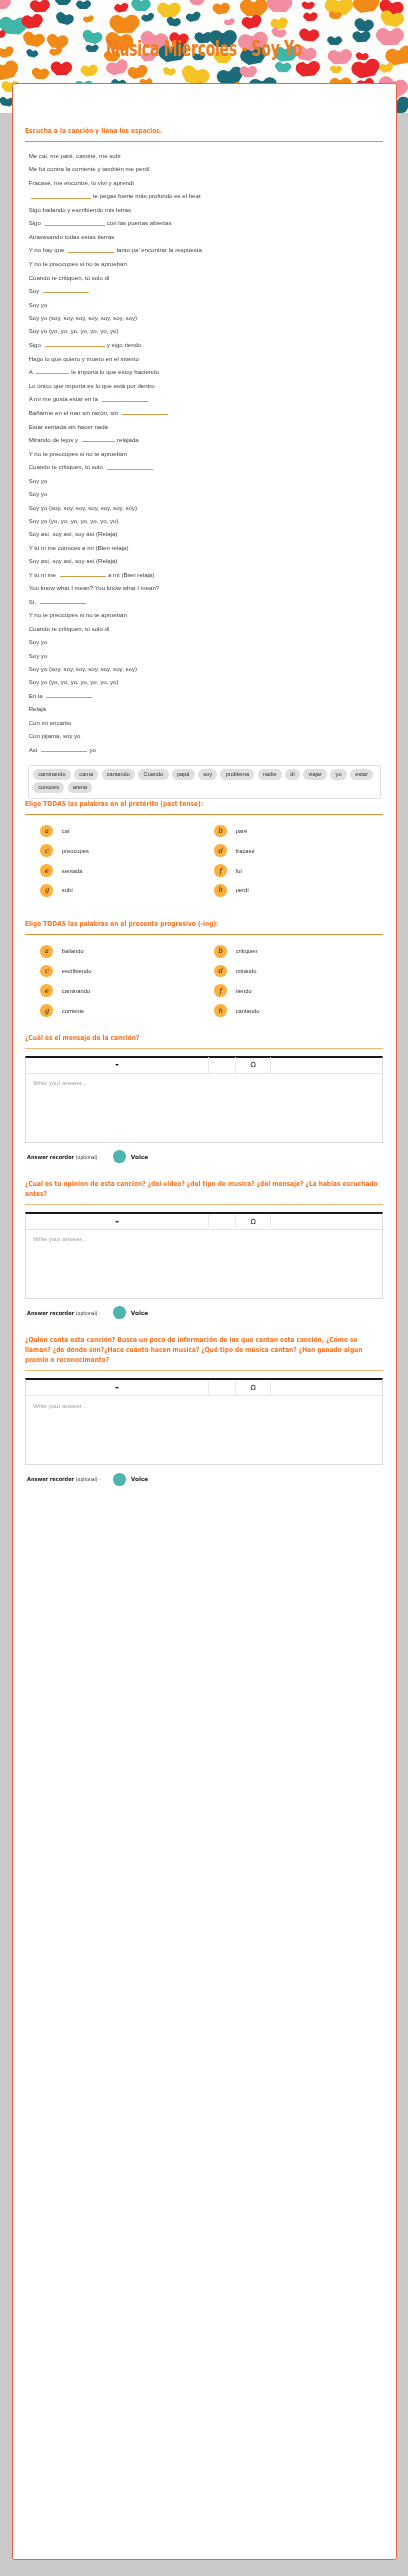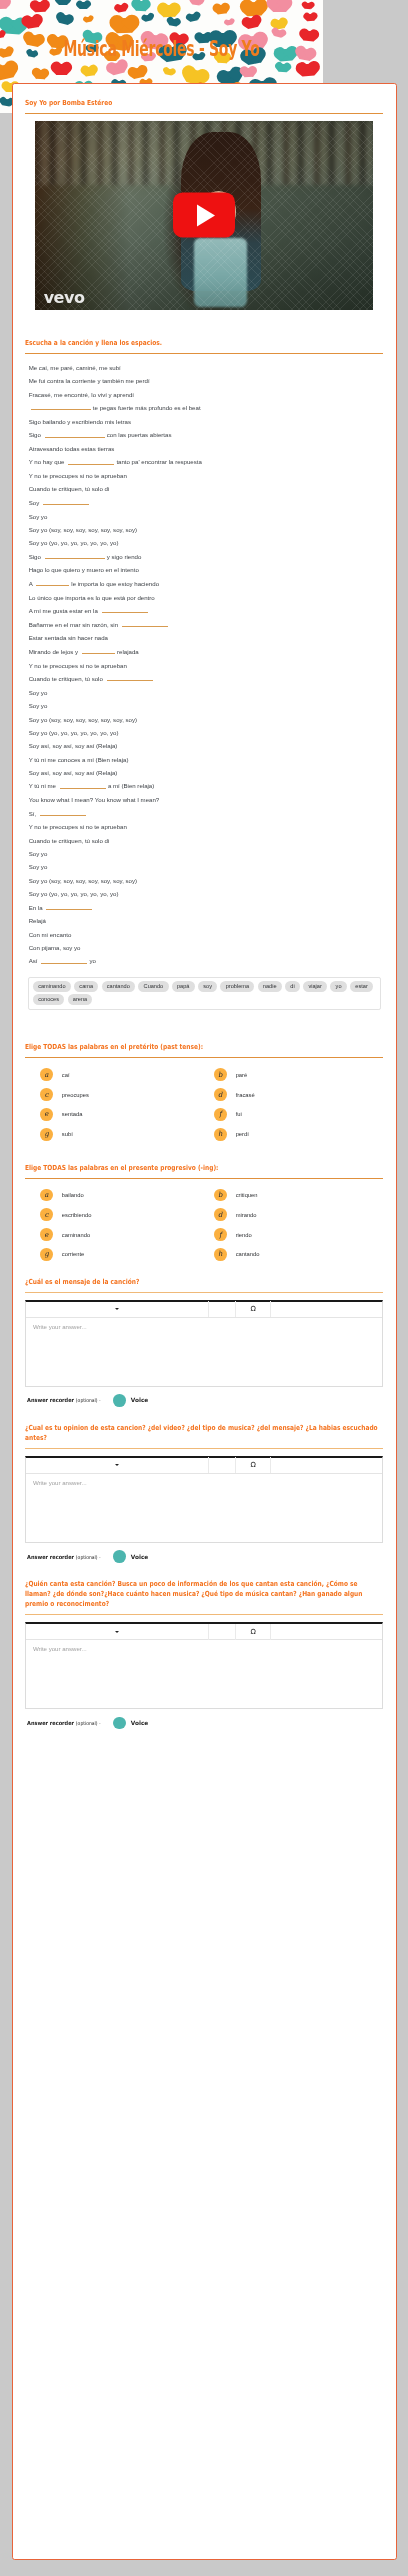--- a/index.html
+++ b/index.html
@@ -9,21 +9,21 @@
     background: #c9c9c9;
     width: 408px;
     height: 2576px;
     position: relative;
     overflow: hidden;
   }
 
   
   .banner {
     position: relative;
-    width: 323px;
+    width: 408px;
     height: 113px;
     background: #fdfdfb;
     overflow: hidden;
   }
   .hearts { position: absolute; inset: 0; }
   .heart {
     position: absolute;
     transform-origin: 50% 50%;
   }
   .heart::before, .heart::after {
@@ -203,21 +203,21 @@
     background: #dfdfdf;
     border-radius: 6.4px;
     padding: 1.6px 5.3px 2.1px 5.3px;
     font-size: 5.6px;
     color: #2f3134;
     line-height: 1.2;
     white-space: nowrap;
   }
 
   
-  .mc-block { margin-top: 32px; }
+  .mc-block { margin-top: 0; }
   .mc-grid {
     display: grid;
     grid-template-columns: 1fr 1fr;
     column-gap: 5.3px;
     row-gap: 7px;
     padding: 3.2px 0 0 15px;
   }
   .mc-opt {
     display: flex;
     align-items: center;
@@ -413,36 +413,20 @@
       <div class="heart" style="width: 5.3px; height: 5.3px; background: rgb(246, 195, 36); left: 303px; top: 103px; transform: rotate(15deg);"></div>
       <div class="heart" style="width: 12.8px; height: 12.8px; background: rgb(246, 195, 36); left: 331px; top: 102px; transform: rotate(2deg);"></div>
       <div class="heart" style="width: 13.3px; height: 13.3px; background: rgb(242, 142, 160); left: 358px; top: 103px; transform: rotate(8deg);"></div>
       <div class="heart" style="width: 13.3px; height: 13.3px; background: rgb(27, 107, 122); left: 391px; top: 101px; transform: rotate(-14deg);"></div>
     </div>
   <div class="banner-title">Música Miércoles - Soy Yo</div>
 </div>
 
 <div class="doc">
 
-  <div>
-    <div class="sec-head">Soy Yo por Bomba Estéreo</div>
-    <div class="rule"></div>
-    <div class="video">
-      <div class="vbg"></div>
-      <div class="vblur"></div>
-      <div class="vgirl"></div>
-      <div class="vface"></div>
-      <div class="vovr"></div>
-      <div class="vfence"></div>
-      <div class="play-btn">
-        <div class="play-tri"></div>
-      </div>
-      <div class="vevo">vevo</div>
-    </div>
-  </div>
 
   <div style="margin-top:28px">
     <div class="sec-head">Escucha a la canción y llena los espacios.</div>
     <div class="rule"></div>
     <div class="lyrics" id="lyrics-list">
         <div class="lyr"><span>Me caí, me paré, caminé, me subí</span> </div>
         <div class="lyr"><span>Me fui contra la corriente y también me perdí</span> </div>
         <div class="lyr"><span>Fracasé, me encontré, lo viví y aprendí</span> </div>
         <div class="lyr"><span class="blank b-lg"></span><span>te pegas fuerte más profundo es el beat</span> </div>
         <div class="lyr"><span>Sigo bailando y escribiendo mis letras</span> </div>

